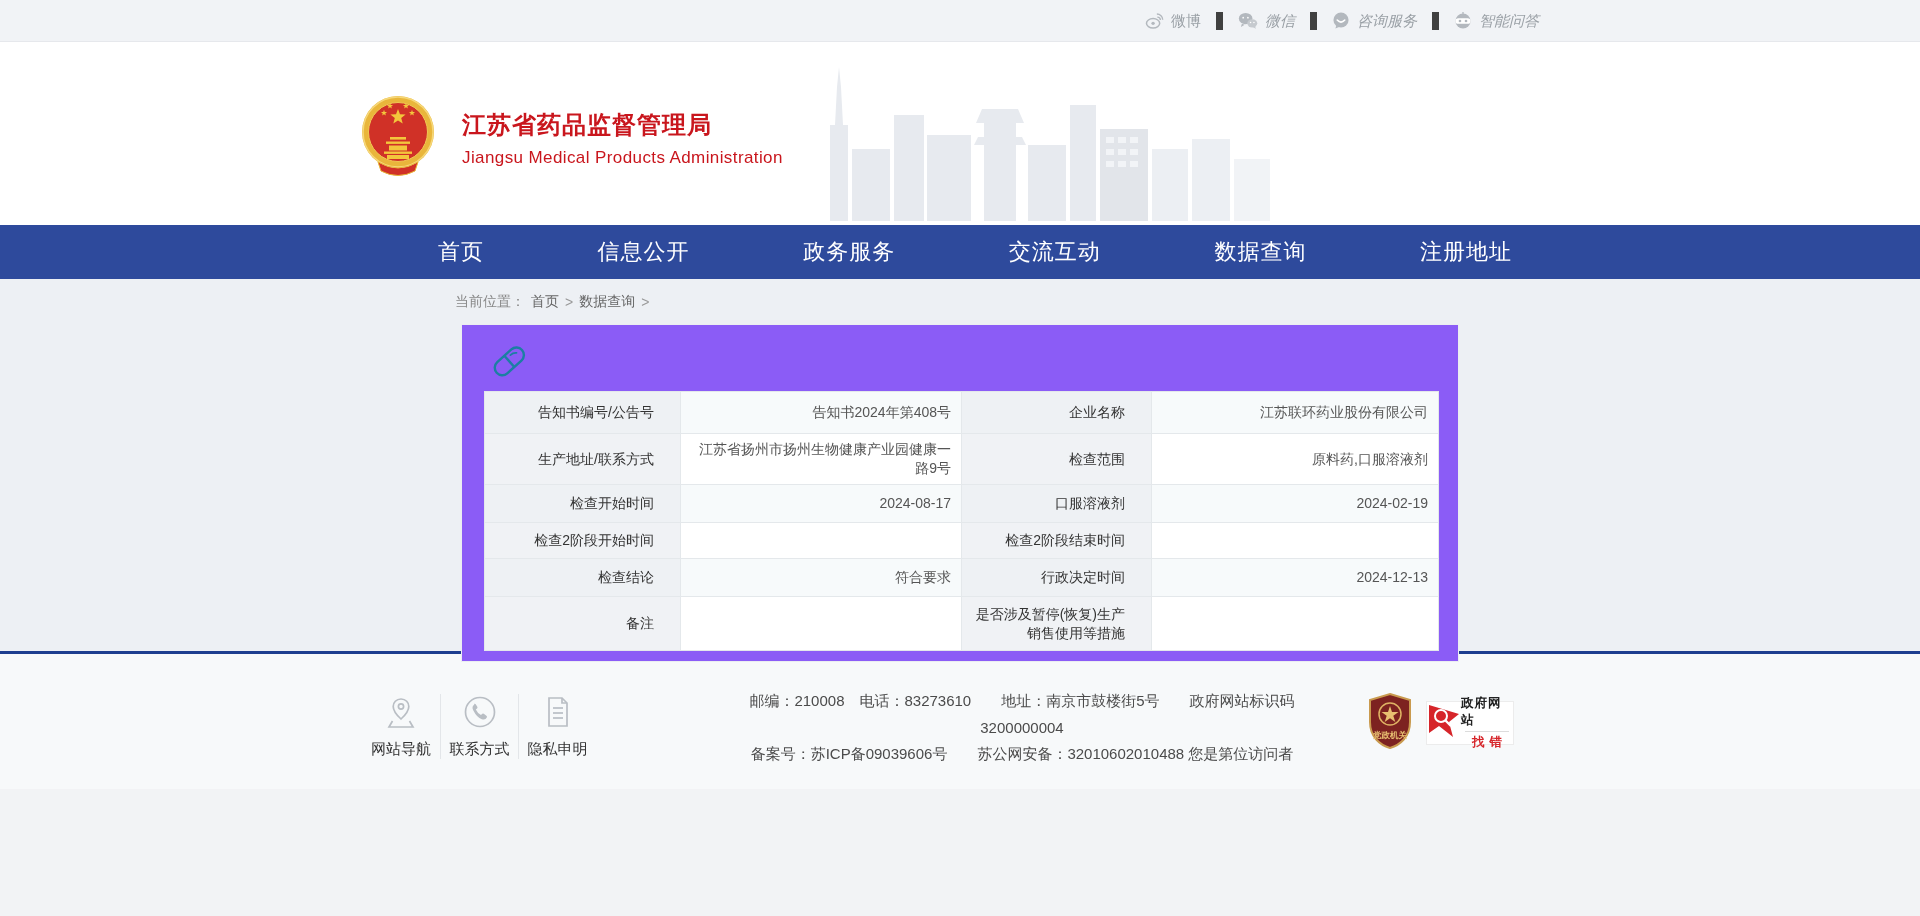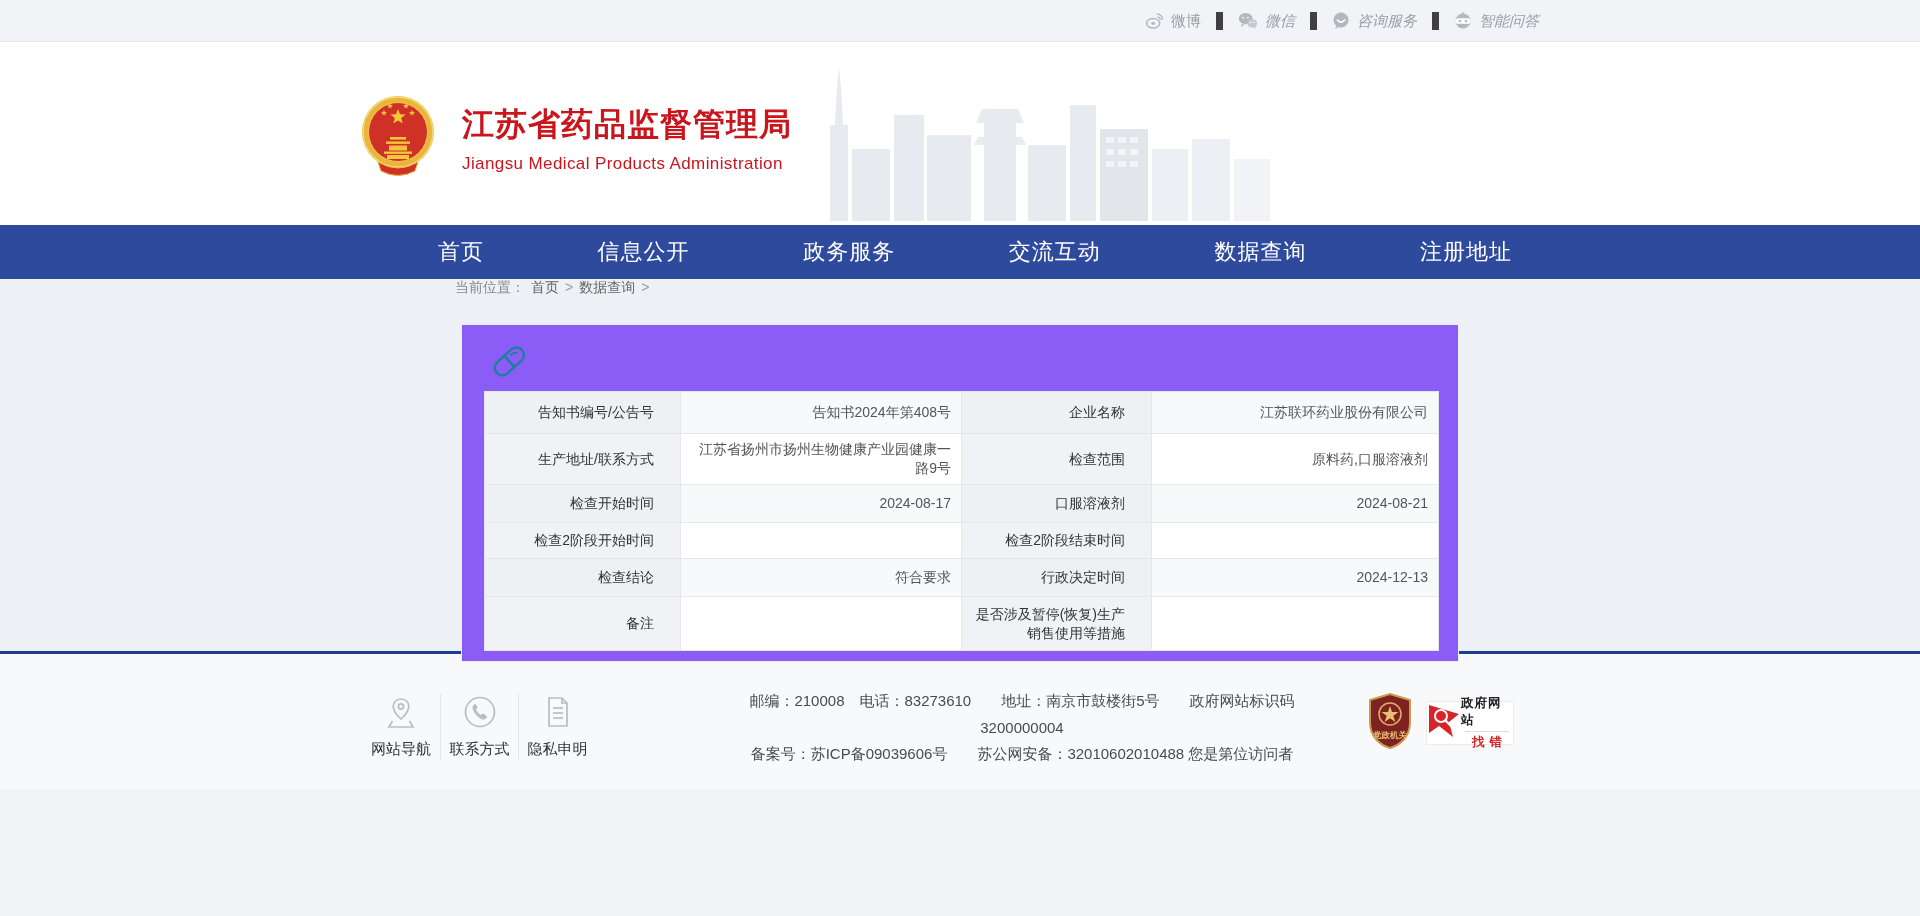--- a/index.html
+++ b/index.html
@@ -11,32 +11,32 @@
   .topbar { height:42px; background:#f1f3f6; border-bottom:1px solid #e6e8ec; flex:none; }
   .topbar .container { display:flex; align-items:center; justify-content:flex-end; padding-right:6px; }
   .tb-item { display:flex; align-items:flex-start; gap:7px; padding:0 15px; color:#9aa0a6; font-size:15px; cursor:pointer; height:18px; }
   .tb-item + .tb-item { border-left:7px solid #404040;font-style:italic; }
   .tb-item svg { display:block; }
 
   
   .header { height:183px; background:#ffffff; flex:none; position:relative; overflow:hidden; }
   .brand { position:absolute; left:0; top:50px; display:flex; align-items:center; gap:26px; }
   .brand-text { display:flex; flex-direction:column; gap:7px; }
-  .site-title { font-size:32px; font-weight:bold; color:#c9161d; letter-spacing:1px; }
+  .site-title { font-size:24px; font-weight:bold; color:#c9161d; letter-spacing:1px; }
   .site-subtitle { font-size:17px; font-weight:500; color:#c9161d; letter-spacing:0.4px; }
   .skyline { position:absolute; left:440px; bottom:0; }
 
   
   .mainnav { height:54px; background:#2e4a9c; flex:none; }
   .mainnav .container { display:flex; align-items:center; justify-content:space-between; padding:0 48px 0 78px; }
   .nav-item { color:#ffffff; font-size:22px; font-weight:500; line-height:54px; text-decoration:none; cursor:pointer; letter-spacing:1px; }
 
   
   .content { height:372px; background:#edf0f4; flex:none; }
-  .breadcrumb { height:45px; display:flex; padding-left:95px; font-size:14px; color:#888; gap:6px; }
+  .breadcrumb { height:45px; display:flex; align-items:center; padding-left:95px; font-size:14px; color:#888; gap:6px; }
   .breadcrumb a { color:#666; text-decoration:none; cursor:pointer; }
   .bc-sep { color:#999; }
 
   .panel { width:998px; margin:0 auto; background:#8b5cf6; border:1px solid #ebeef1; padding:16px 22px 10px 22px; }
   .pill-wrap { margin:2px 0 12px 6px; height:36px; }
 
   table.detail { width:954px; border-collapse:collapse; table-layout:fixed; }
   table.detail th, table.detail td { border:1px solid #e4e8eb; font-size:14px; font-weight:400; vertical-align:middle; }
   table.detail th { background:#f0f2f5; color:#333; text-align:right; padding:6px 26px 6px 8px; line-height:19px; }
   table.detail td { color:#555; text-align:right; padding:6px 10px 6px 15px; line-height:19px; }
@@ -241,21 +241,21 @@
           <tr class="r2">
             <th>生产地址/联系方式</th>
             <td>江苏省扬州市扬州生物健康产业园健康一路9号</td>
             <th>检查范围</th>
             <td>原料药,口服溶液剂</td>
           </tr>
           <tr class="r3">
             <th>检查开始时间</th>
             <td>2024-08-17</td>
             <th>口服溶液剂</th>
-            <td>2024-08-21</td>
+            <td>2024-02-19</td>
           </tr>
           <tr class="r4">
             <th>检查2阶段开始时间</th>
             <td></td>
             <th>检查2阶段结束时间</th>
             <td></td>
           </tr>
           <tr class="r5">
             <th>检查结论</th>
             <td>符合要求</td>

